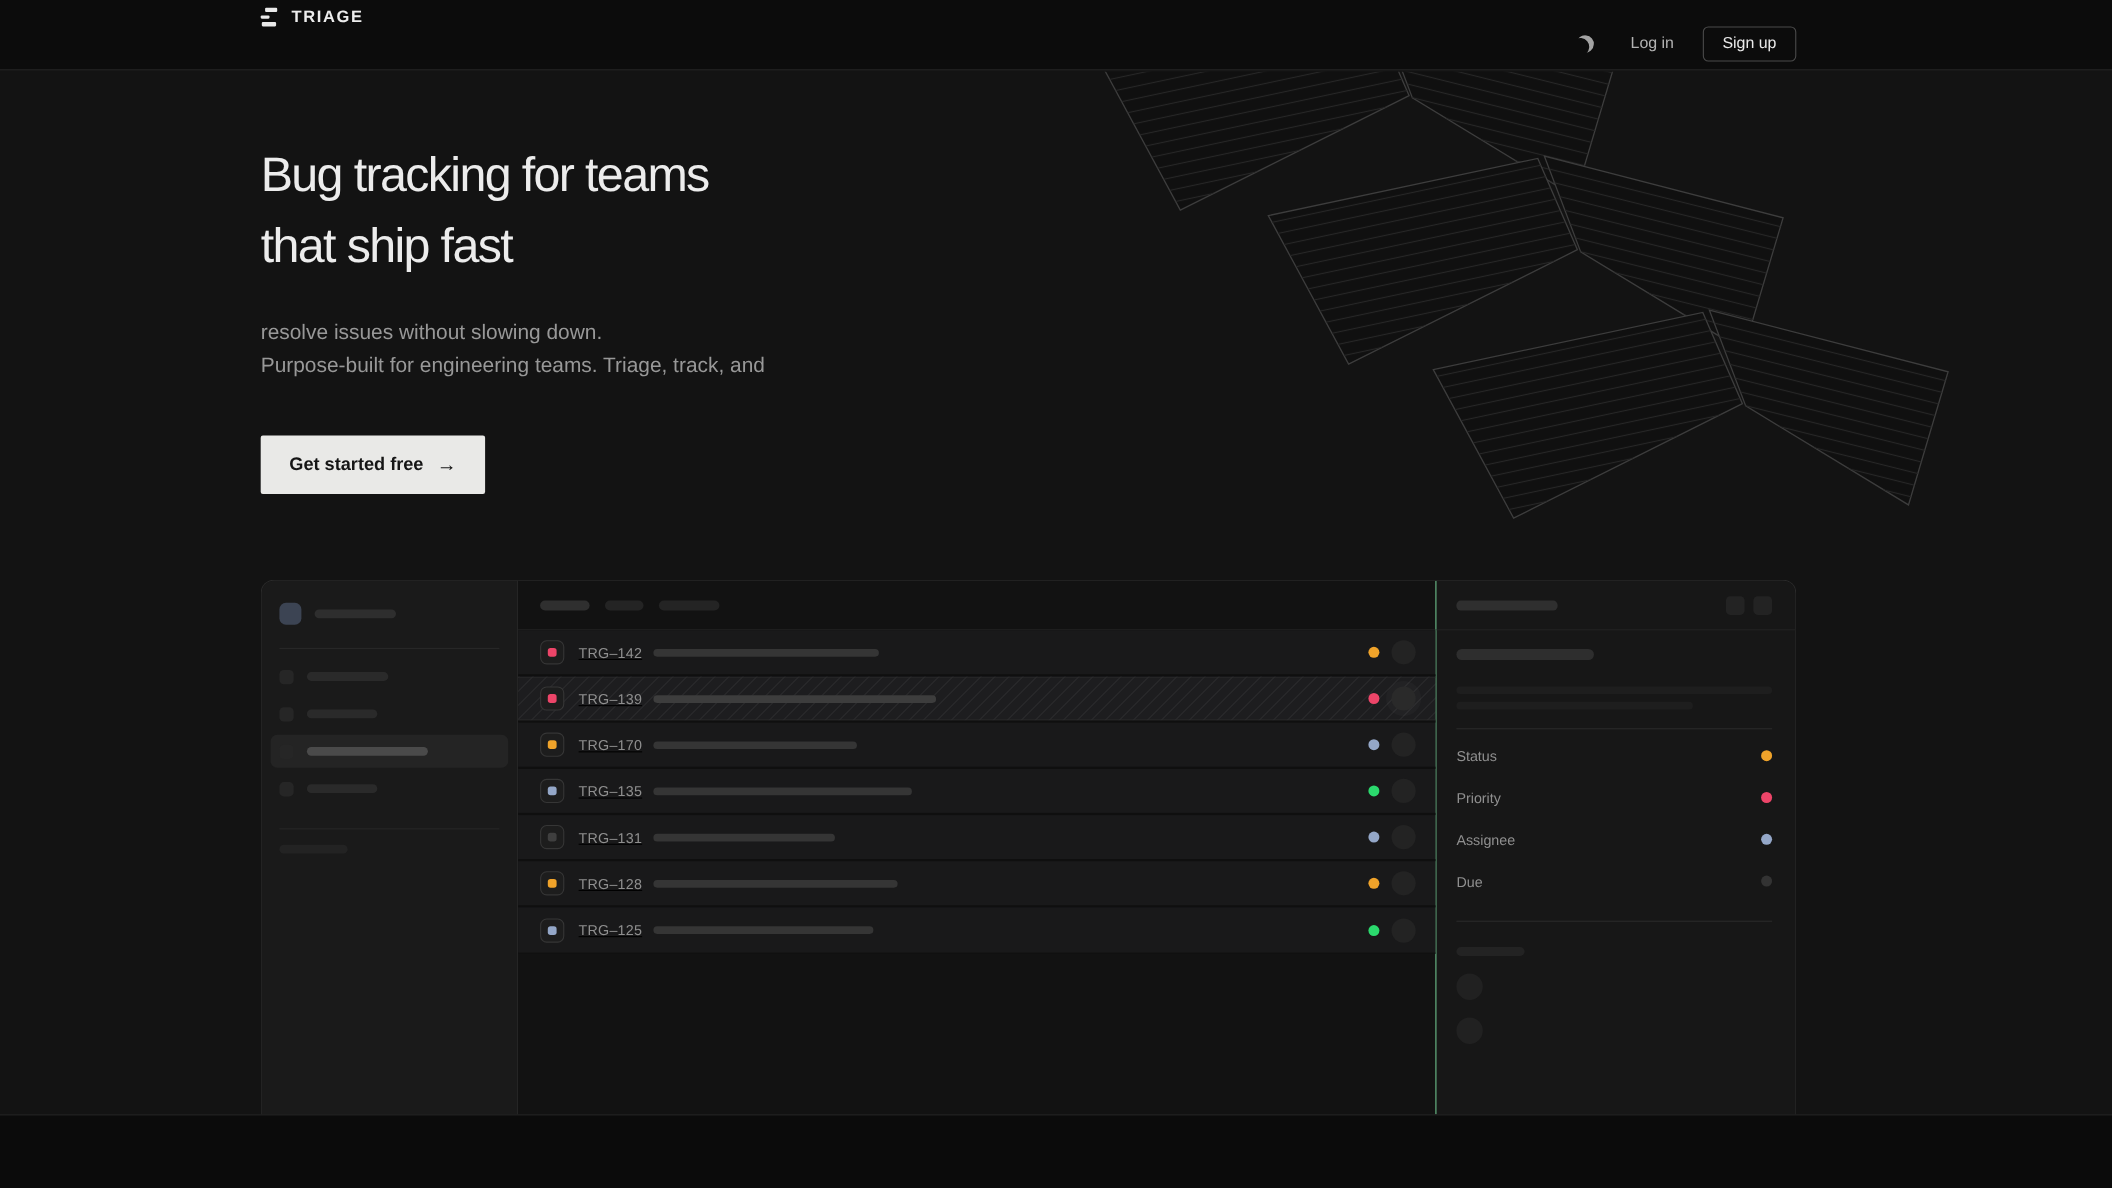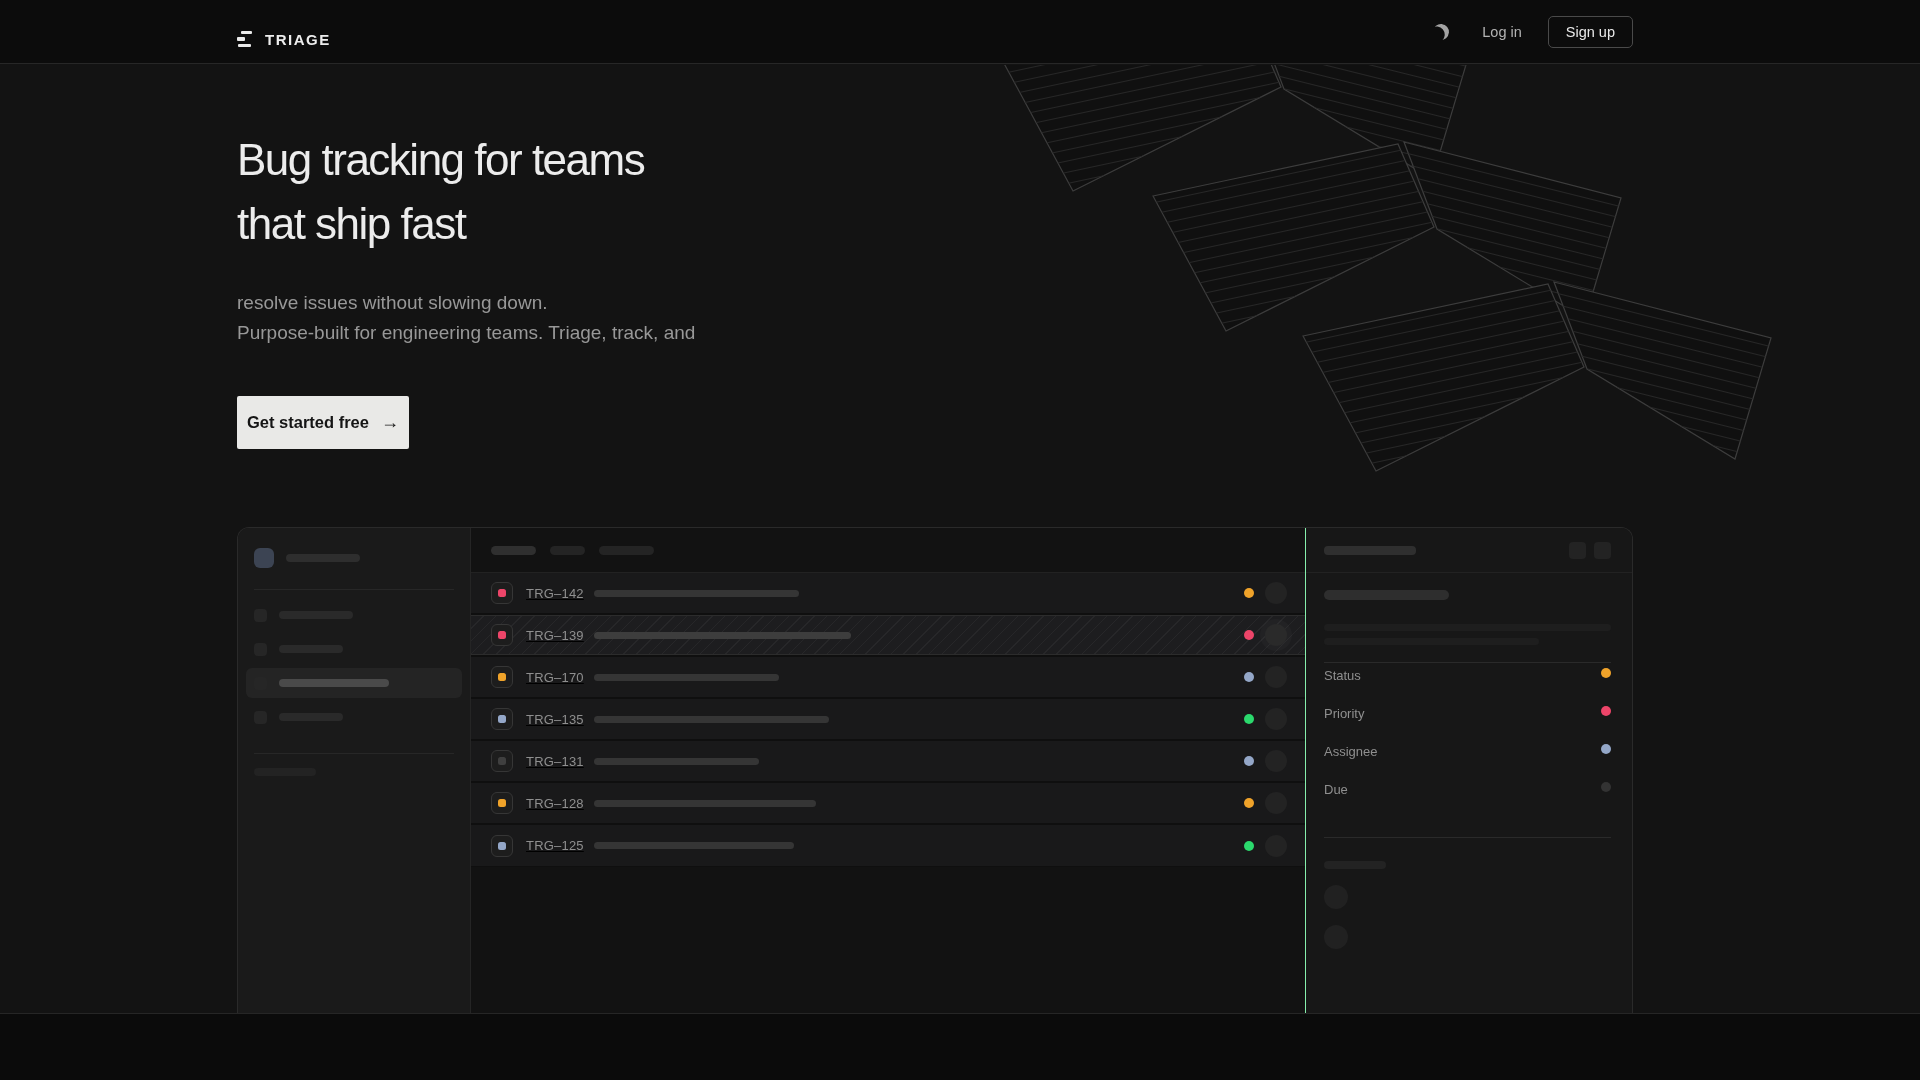--- a/index.html
+++ b/index.html
@@ -7,41 +7,41 @@
     font-family:"Liberation Sans", sans-serif; }
   .page { position:relative; width:1920px; height:1080px; background:#131313; }
 
   
   .decor { position:absolute; left:900px; top:65px; width:1020px; height:700px;
     overflow:hidden; z-index:0; }
 
   
   .nav { position:absolute; left:0; top:0; width:1920px; height:64px; background:#0c0c0c;
     border-bottom:1px solid #272727; z-index:6; display:flex; align-items:center; }
-  .nav-inner { width:1396px; margin-left:237px; display:flex; align-items:flex-end; }
+  .nav-inner { width:1396px; margin-left:237px; display:flex; align-items:flex-start;flex-direction:column; }
   .brand { display:flex; align-items:center; gap:11px; cursor:pointer; }
   .logo-icon { width:17px; display:flex; flex-direction:column; gap:3px; }
   .logo-icon span { height:3.5px; border-radius:1px; background:#e9e9e9; display:block; }
   .logo-icon .b1 { width:11px; margin-left:4px; }
   .logo-icon .b2 { width:8px;  margin-left:0;  }
   .logo-icon .b3 { width:13px; margin-left:1px; }
   .brand-name { font-size:15px; font-weight:700; letter-spacing:1.5px; color:#ededed; }
   .nav-right { margin-left:auto; display:flex; align-items:center; gap:26px; }
   .moon-btn { width:30px; height:30px; display:flex; align-items:center; justify-content:center; cursor:pointer; }
   .moon { width:16px; height:16px; border-radius:50%; box-shadow: inset -4px 3px 0 0 #a3a3a3; transform:rotate(6deg); }
   .login { font-size:14.5px; color:#b3b3b3; cursor:pointer; }
   .signup { font-size:14.5px; color:#e9e9e9; border:1px solid #4a4a4a; border-radius:5px;
     padding:7px 17px; background:transparent; cursor:pointer; }
 
   
   .hero { position:absolute; left:237px; top:128px; z-index:2; }
   .hero h1 { font-size:44px; line-height:64px; font-weight:400; letter-spacing:-1.5px; color:#ececec; }
   .hero .sub { margin-top:32px; font-size:19px; line-height:30px; color:#989898; }
   .cta { margin-top:48px; display:inline-flex; align-items:center; gap:12px; background:#e9e9e7;
-    color:#151515; font-size:16.5px; font-weight:700; padding:0 10px; height:53px;
+    color:#151515; font-size:16.5px; font-weight:700; padding:0 26px; height:53px;
     border:none; border-radius:2px; cursor:pointer; font-family:"Liberation Sans",sans-serif; }
   .cta .arrow { font-size:18px; font-weight:400; }
 
   
   .card { position:absolute; left:237px; top:527px; width:1396px; height:487px; z-index:3;
     background:#151515; border:1px solid #2a2a2a; border-bottom:none;
     border-radius:12px 12px 0 0; display:flex; overflow:hidden; }
 
   .skel { background:#2e2e2e; border-radius:4px; height:8px; display:block; }
 
@@ -87,21 +87,21 @@
   .det-head { height:45px; border-bottom:1px solid #222; display:flex; align-items:center; padding:0 21px 0 18px; }
   .det-head .skel { width:92px; height:9px; background:#2f2f2f; }
   .det-head .btns { margin-left:auto; display:flex; gap:8px; }
   .det-head .btns span { width:17px; height:17px; border-radius:4px; background:#232323; display:block; }
   .det-body { padding:17px 21px 0 18px; }
   .det-title { width:125px; height:10px; background:#2e2e2e; border-radius:5px; }
   .det-p1 { width:287px; height:7px; background:#1e1e1e; border-radius:3.5px; margin-top:24px; }
   .det-p2 { width:215px; height:7px; background:#1e1e1e; border-radius:3.5px; margin-top:7px; }
   .det-div { height:1px; background:#2a2a2a; margin-top:17px; }
   .fields { margin-top:5px; }
-  .field { height:38px; display:flex; }
+  .field { height:38px; display:flex; align-items:center; }
   .field .flabel { font-size:13px; color:#8f8f8f; }
   .field .fdot { margin-left:auto; width:10px; height:10px; border-radius:50%; background:#333; }
   .det-label { width:62px; height:8px; background:#232323; border-radius:4px; margin-top:23px; }
   .det-av { width:24px; height:24px; border-radius:50%; background:#212121; margin-top:16px; }
   .sb .skel.w74 { width:74px; } .sb .skel.w64 { width:64px; } .sb .skel.w110 { width:110px; }
   .sb .skel.w62 { width:62px; background:#232323; }
 
   
   .band { position:absolute; left:0; top:1013px; width:1920px; height:67px;
     background:#0b0b0b; border-top:1px solid #262626; z-index:5; }

